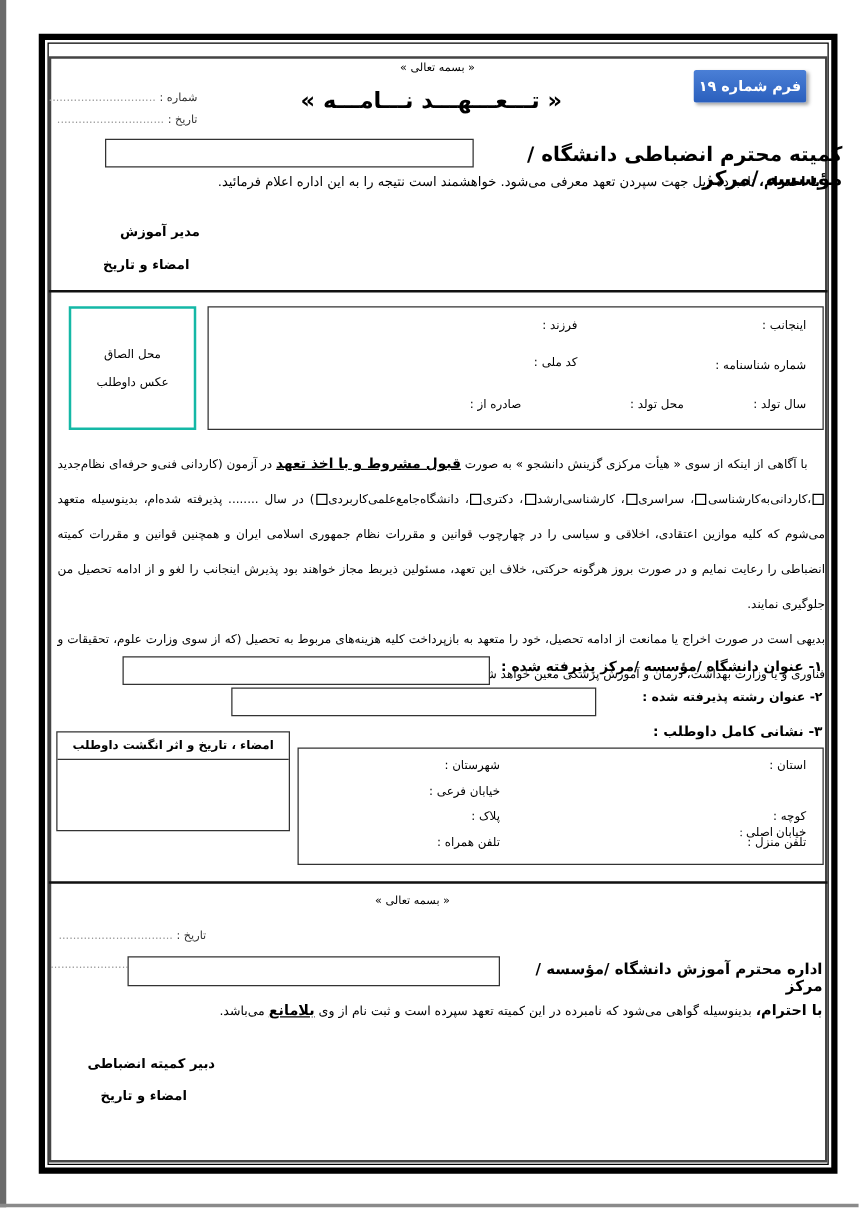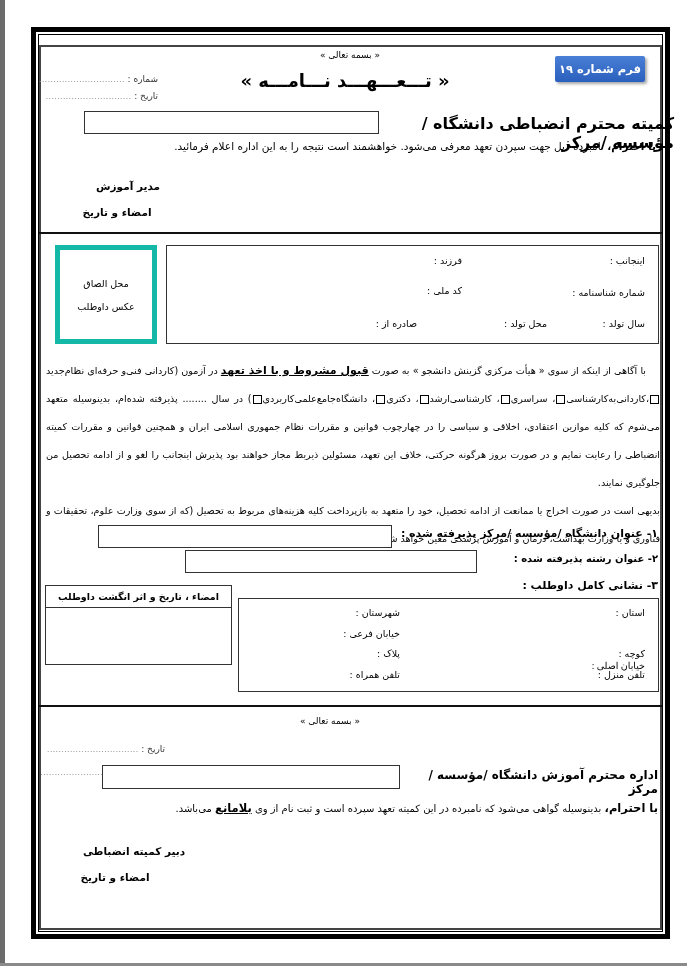--- a/index.html
+++ b/index.html
@@ -48,21 +48,21 @@
     position: absolute; left: 240px; top: 70px; width: 210px; text-align: center;
     font-size: 18px; font-weight: bold; direction: rtl; letter-spacing: 1px;
   }
   .bismillah {
     position: absolute; text-align: center; font-size: 9px; direction: rtl;
   }
   .meta-line { position: absolute; font-size: 9px; color: #333; direction: rtl; white-space: nowrap; }
   .dots { color: #999; letter-spacing: -1px; }
 
   .fill-box { position: absolute; border: 1px solid #333; background: #fff; }
-  .photo-box { position: absolute; border: 5px solid #14b8a6; display: flex; flex-direction: column; align-items: center; justify-content: center; gap: 12px; font-size: 9.5px; direction: rtl; }
+  .photo-box { position: absolute; border: 2px solid #14b8a6; display: flex; flex-direction: column; align-items: center; justify-content: center; gap: 12px; font-size: 9.5px; direction: rtl; }
   .info-box { position: absolute; border: 1px solid #333; }
   .field { position: absolute; font-size: 9.5px; direction: rtl; white-space: nowrap; }
   .check { display: inline-block; width: 9px; height: 9px; border: 1px solid #000; vertical-align: middle; margin: 0 1px; }
   .para { position: absolute; direction: rtl; text-align: justify; font-size: 9.6px; line-height: 28px; }
   .sig-box { position: absolute; border: 1px solid #333; }
   .sig-head { height: 22px; border-bottom: 1px solid #333; display: flex; align-items: center; justify-content: center; font-size: 9.5px; font-weight: bold; direction: rtl; }
 </style>
 </head>
 <body>
 
@@ -153,14 +153,14 @@
   <span class="dots">................................</span>
 </div>
 
 <div class="abs rtl bold" style="left:405px; top:768px; width:253px; font-size:12px;">اداره محترم آموزش دانشگاه /مؤسسه /مرکز</div>
 <div class="fill-box" style="left:102px; top:765px; width:298px; height:24px;"></div>
 
 <div class="abs rtl" style="left:60px; top:801px; width:598px; font-size:10px;">
   <span class="bold" style="font-size:11.5px;">با احترام،</span><span> بدینوسیله گواهی می‌شود که نامبرده در این کمیته تعهد سپرده است و ثبت نام از وی </span><span class="bold u" style="font-size:11.5px;">بلامانع</span><span> می‌باشد.</span>
 </div>
 
-<div class="abs bold" style="left:66px; top:845px; width:110px; text-align:center; font-size:10.5px; direction:rtl;margin-left:13px;">دبیر کمیته انضباطی</div>
+<div class="abs bold" style="left:66px; top:845px; width:110px; text-align:center; font-size:10.5px; direction:rtl;">دبیر کمیته انضباطی</div>
 <div class="abs bold" style="left:70px; top:871px; width:90px; text-align:center; font-size:10.5px; direction:rtl;">امضاء و تاریخ</div>
 
 </body></html>

